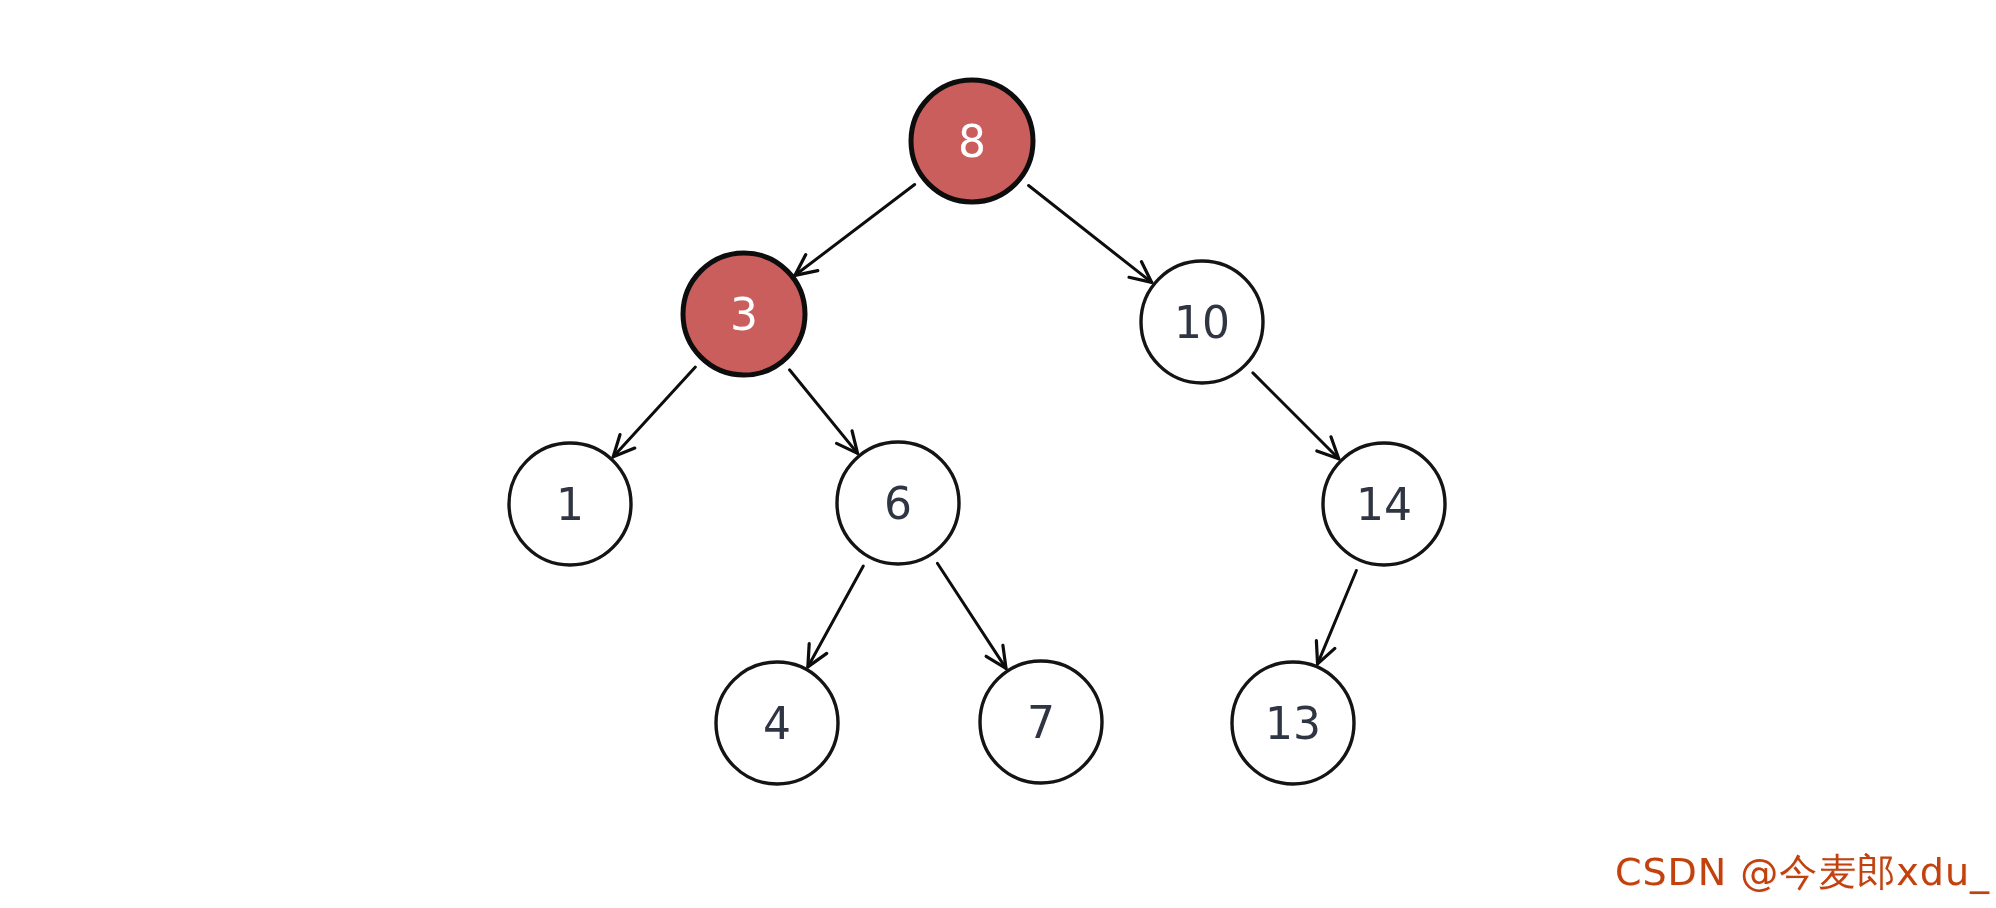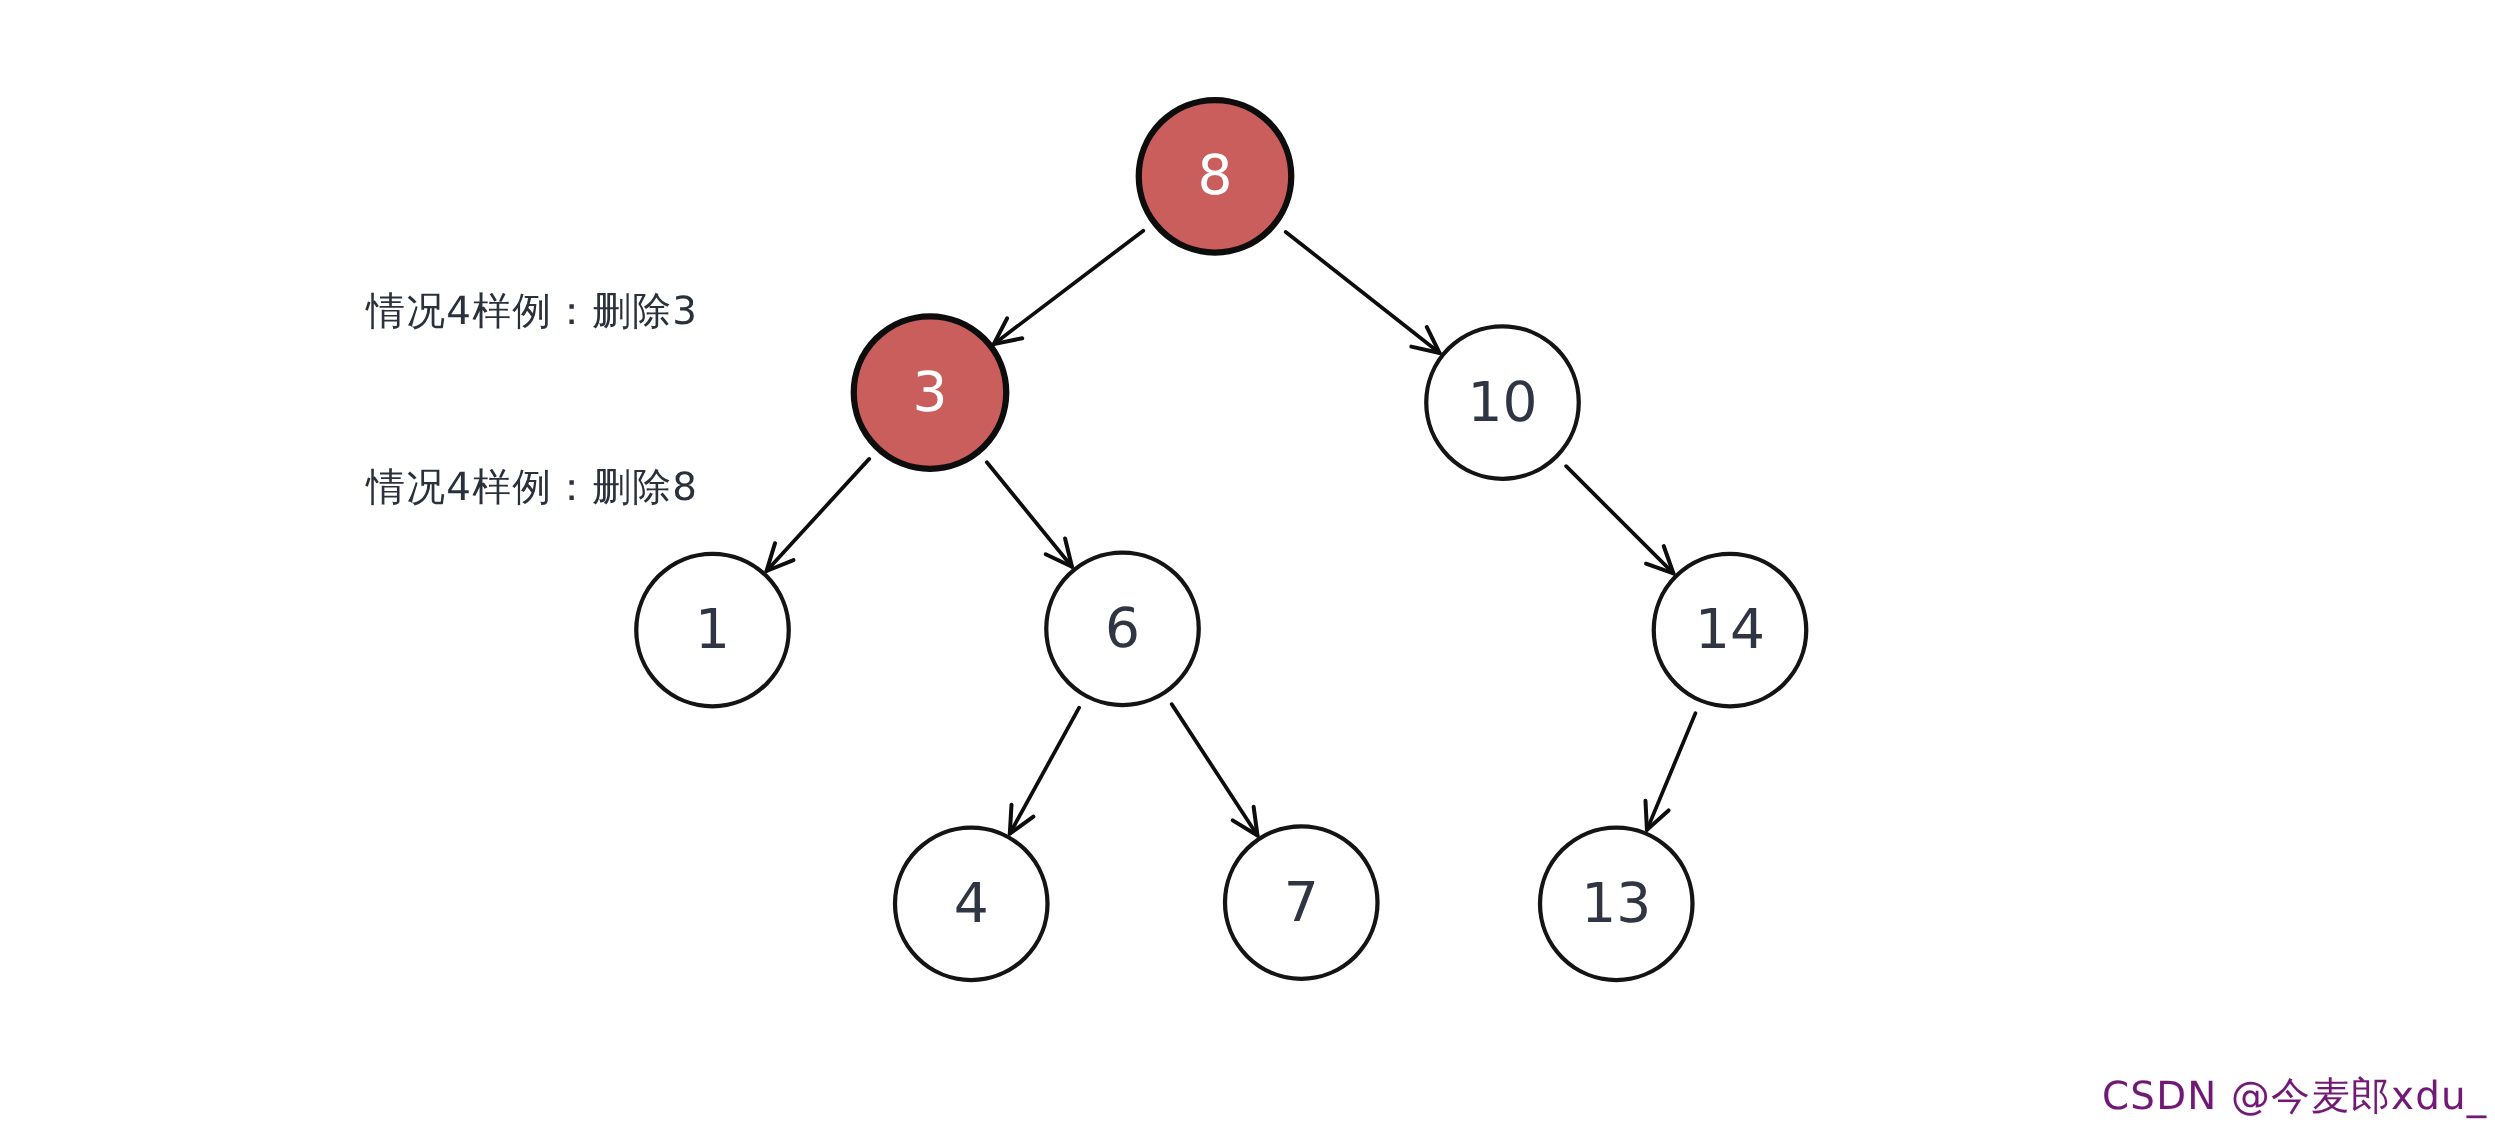--- a/index.html
+++ b/index.html
@@ -33,35 +33,31 @@
     height: 908px;
   }
   .node-label {
     font-family: "DejaVu Sans", "Liberation Sans", sans-serif;
     font-size: 44px;
   }
   .watermark {
     position: absolute;
     right: 6px;
     bottom: 10px;
-    font-size: 31px;
-    color: #701a75;
+    font-size: 38px;
+    color: #c2410c;
     text-shadow: 1px 1px 0 #f2f2f2;
     letter-spacing: 1px;
   }
 </style>
 </head>
 <body>
 
 <div class="stage">
 
-  <div class="annotations">
-    <div>情况4样例：删除3</div>
-    <div>情况4样例：删除8</div>
-  </div>
 
   <svg id="tree-svg" xmlns="http://www.w3.org/2000/svg" viewBox="0 0 1996 908">
       <defs>
         <marker id="arrow-open" markerUnits="userSpaceOnUse" markerWidth="34" markerHeight="34" refX="28" refY="17" orient="auto">
           <path d="M7,7 L28,17 L7,27" fill="none" stroke="#0d0d0d" stroke-width="3.2" stroke-linecap="round" stroke-linejoin="round"></path>
         </marker>
       </defs>
       <line x1="914.6424057439689" y1="184.52133248374295" x2="794.9845282275833" y2="275.3143711255618" stroke="#0d0d0d" stroke-width="3" stroke-linecap="round" marker-end="url(#arrow-open)"></line>
       <line x1="1028.5807581479464" y1="185.52659662947082" x2="1151.705992757381" y2="282.42080299602594" stroke="#0d0d0d" stroke-width="3" stroke-linecap="round" marker-end="url(#arrow-open)"></line>
       <line x1="695.3731422891833" y1="367.09829290261587" x2="613.2238735207259" y2="456.801517419897" stroke="#0d0d0d" stroke-width="3" stroke-linecap="round" marker-end="url(#arrow-open)"></line>

